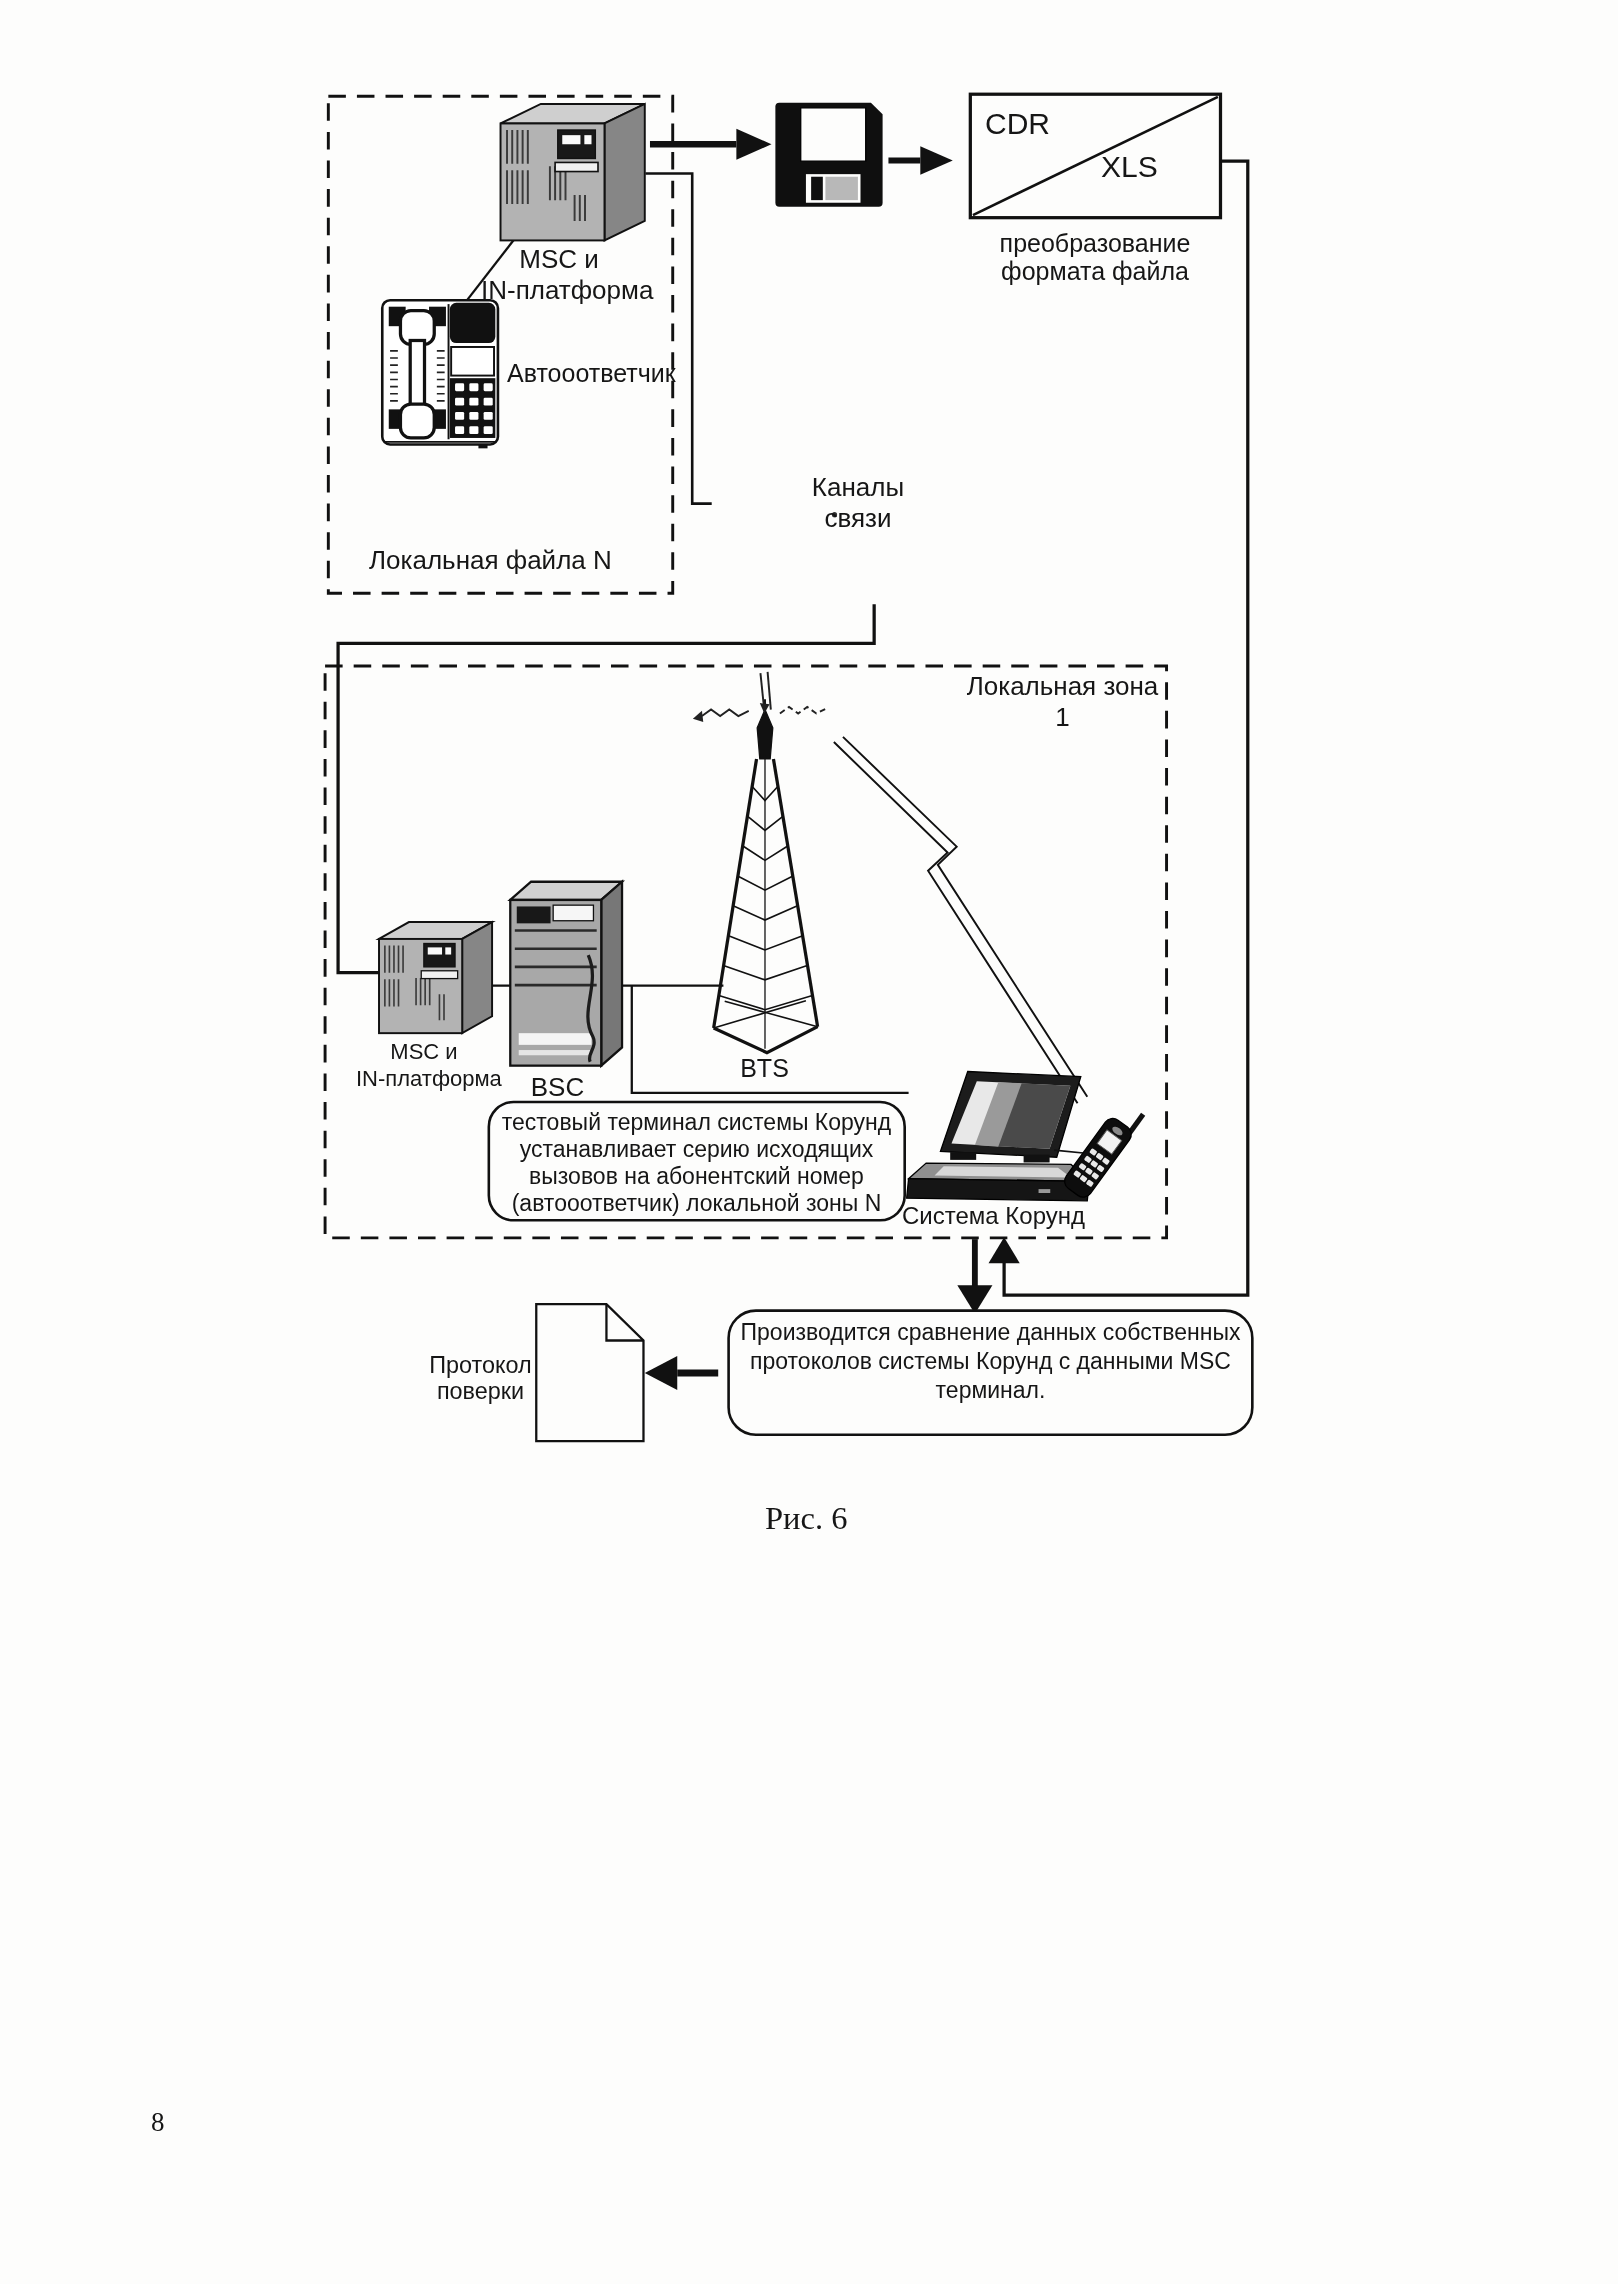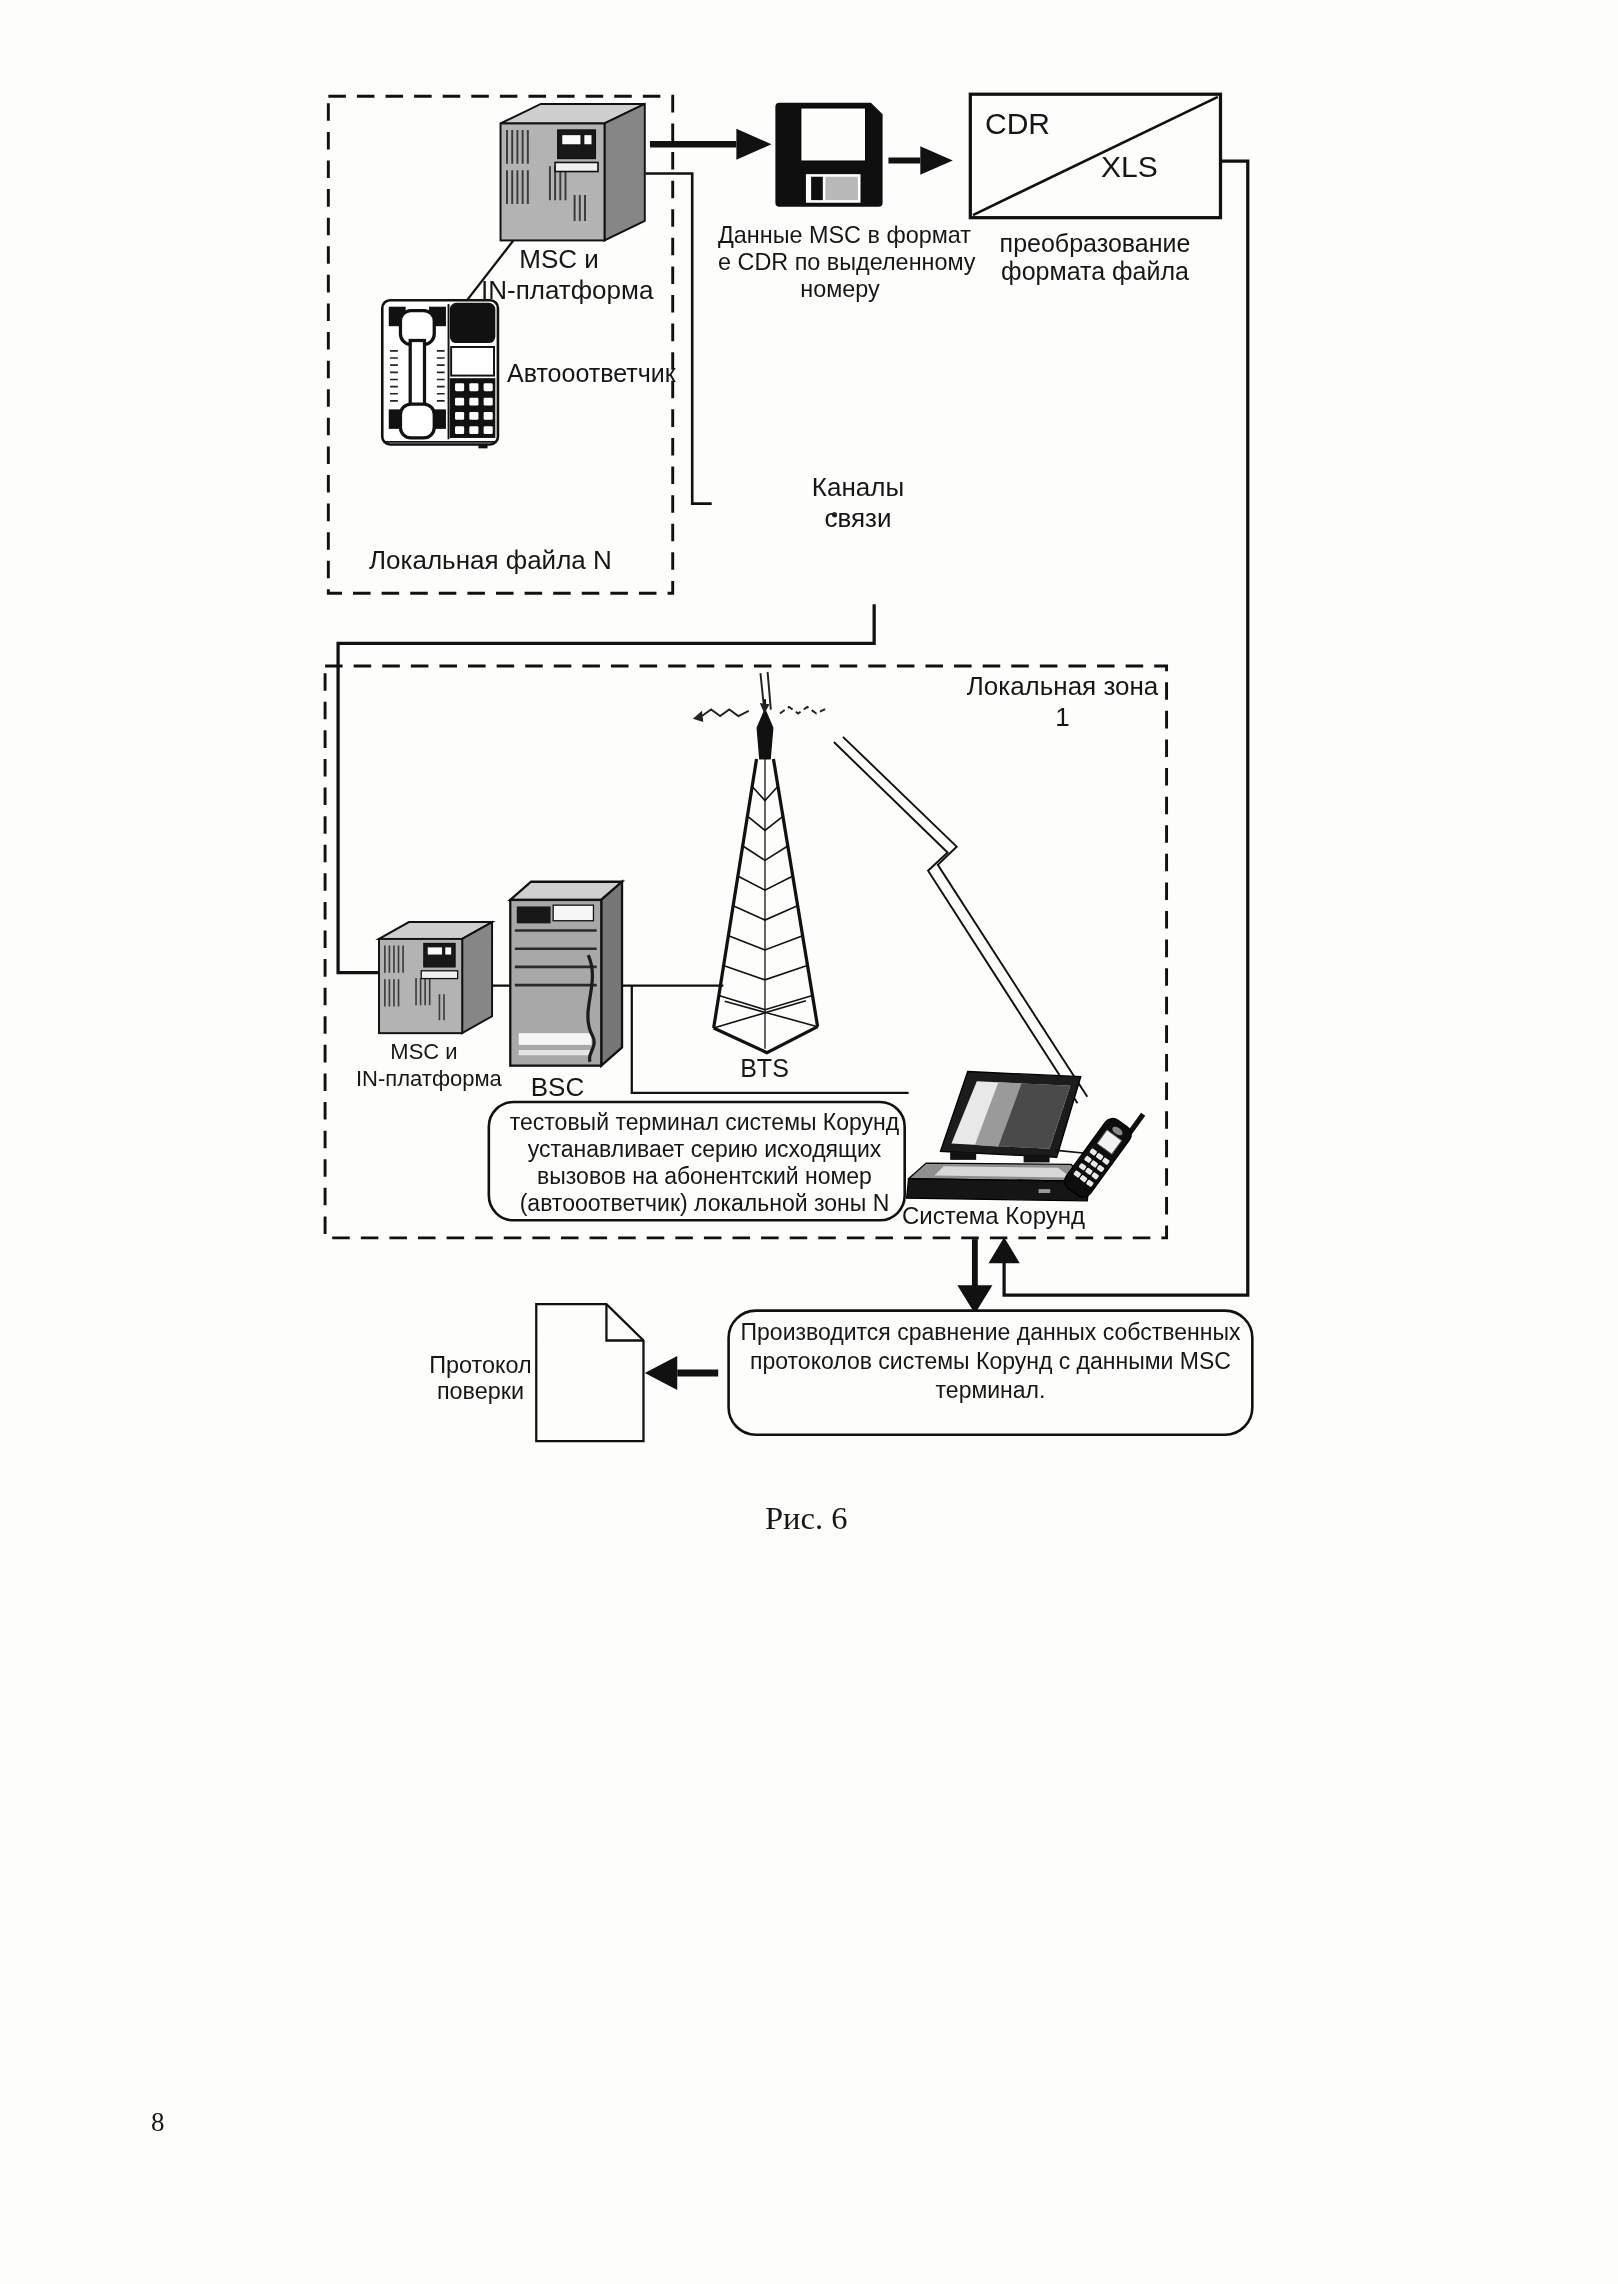--- a/index.html
+++ b/index.html
@@ -228,25 +228,20 @@
 
 <div class="tc" style="left:481px;top:244px;width:156px;font-size:26px;line-height:30.5px;">
   <div>MSC и</div>
   <div>IN-платформа</div>
 </div>
 
 <div class="t" style="left:507px;top:359px;font-size:25px;">Автооответчик</div>
 
 <div class="t" style="left:369px;top:545px;font-size:26px;">Локальная файла N</div>
 
-<div class="tc" style="left:718px;top:222px;width:244px;font-size:23.4px;line-height:27px;">
-  <div>Данные MSC в формат</div>
-  <div>е CDR по выделенному</div>
-  <div>номеру</div>
-</div>
 
 <div class="t" style="left:985px;top:107px;font-size:30px;">CDR</div>
 <div class="t" style="left:1101px;top:150px;font-size:30px;">XLS</div>
 
 <div class="tc" style="left:975px;top:229px;width:240px;font-size:25px;line-height:28px;">
   <div>преобразование</div>
   <div>формата файла</div>
 </div>
 
 <div class="tc" style="left:780px;top:472px;width:156px;font-size:26px;">Каналы связи</div>
@@ -257,21 +252,21 @@
   <div>MSC и</div>
   <div>IN-платформа</div>
 </div>
 
 <div class="tc" style="left:512px;top:1072px;width:91px;font-size:26px;">BSC</div>
 
 <div class="tc" style="left:719px;top:1054px;width:91px;font-size:25px;">BTS</div>
 
 <div class="t" style="left:902px;top:1202px;font-size:24px;">Система Корунд</div>
 
-<div class="tc" style="left:492px;top:1109px;width:409px;font-size:23px;line-height:27px;padding-left:8px;">
+<div class="tc" style="left:492px;top:1109px;width:409px;font-size:23px;line-height:27px;">
   <div>тестовый терминал системы Корунд</div>
   <div>устанавливает серию исходящих</div>
   <div>вызовов на абонентский номер</div>
   <div>(автооответчик) локальной зоны N</div>
 </div>
 
 <div class="tc" style="left:735px;top:1318px;width:511px;font-size:23px;line-height:29px;">
   <div>Производится сравнение данных собственных</div>
   <div>протоколов системы Корунд с данными MSC</div>
   <div>терминал.</div>

